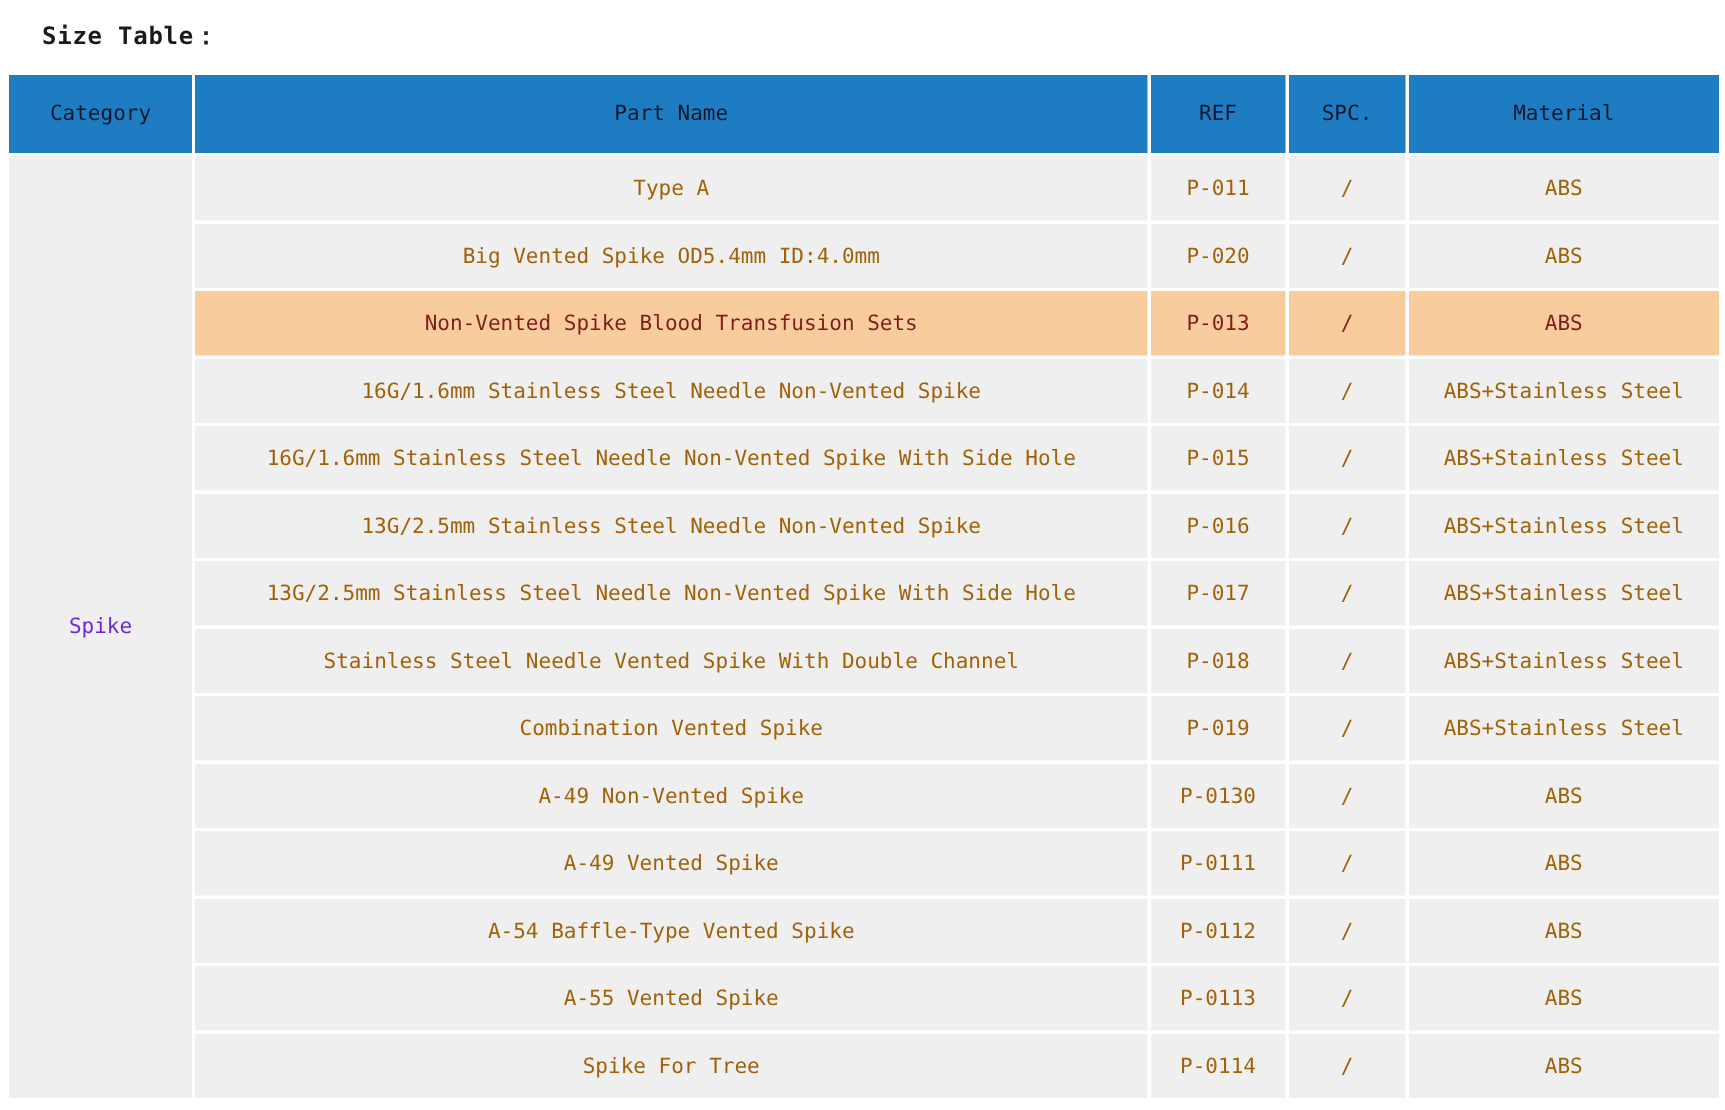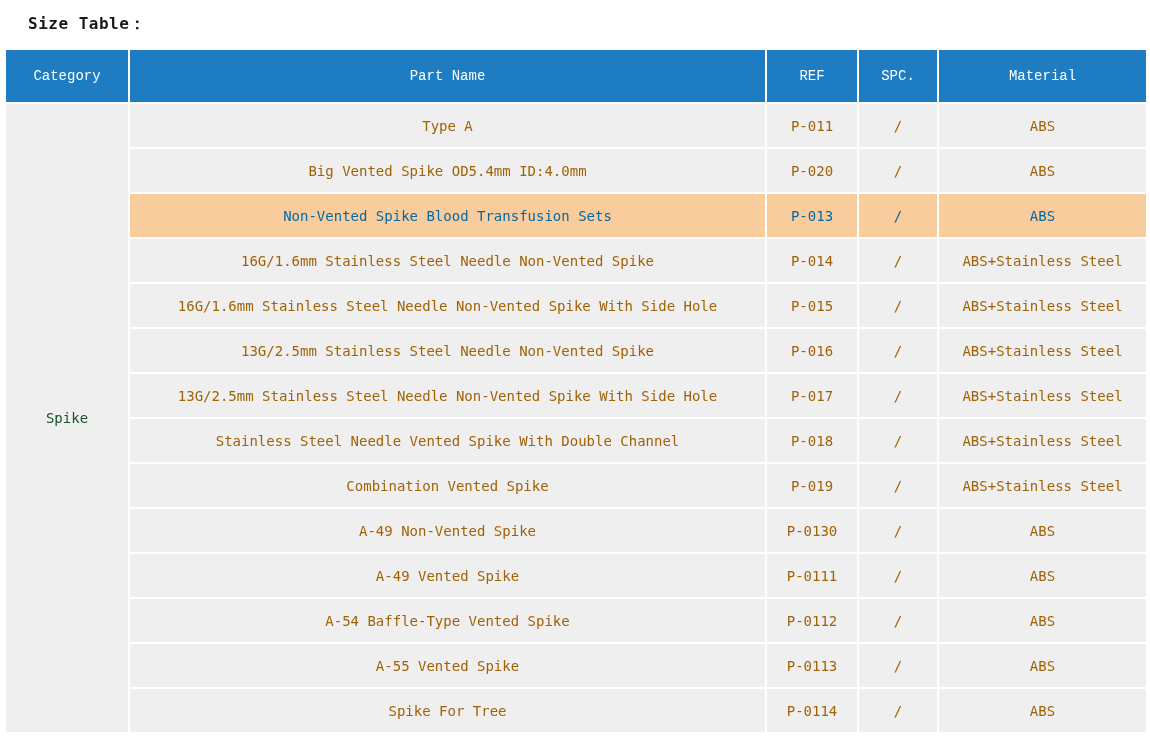--- a/index.html
+++ b/index.html
@@ -29,36 +29,35 @@
     border: 2px solid #ffffff;
     text-align: center;
     vertical-align: middle;
     font-weight: normal;
     font-size: 14px;
     overflow: hidden;
     white-space: nowrap;
   }
   .size-table thead th {
     background: #1e7dc2;
-    color: #ffffff;
+    color: #0f172a;
     height: 54px;
-    font-family: Liberation Mono, monospace;
   }
   .size-table tbody td {
     background: #f0efef;
     color: #a16207;
     height: 45px;
   }
   .size-table tbody td.cat {
     background: #f0efef;
-    color: #14532d;
+    color: #6d28d9;
   }
   .size-table tbody td.hl {
     background: #f9cc9e;
-    color: #0369a1;
+    color: #7f1d1d;
   }
   col.c-category { width: 124px; }
   col.c-partname { width: 637px; }
   col.c-ref      { width: 92px;  }
   col.c-spc      { width: 80px;  }
   col.c-material { width: 209px; }
 </style>
 </head>
 <body>
 

